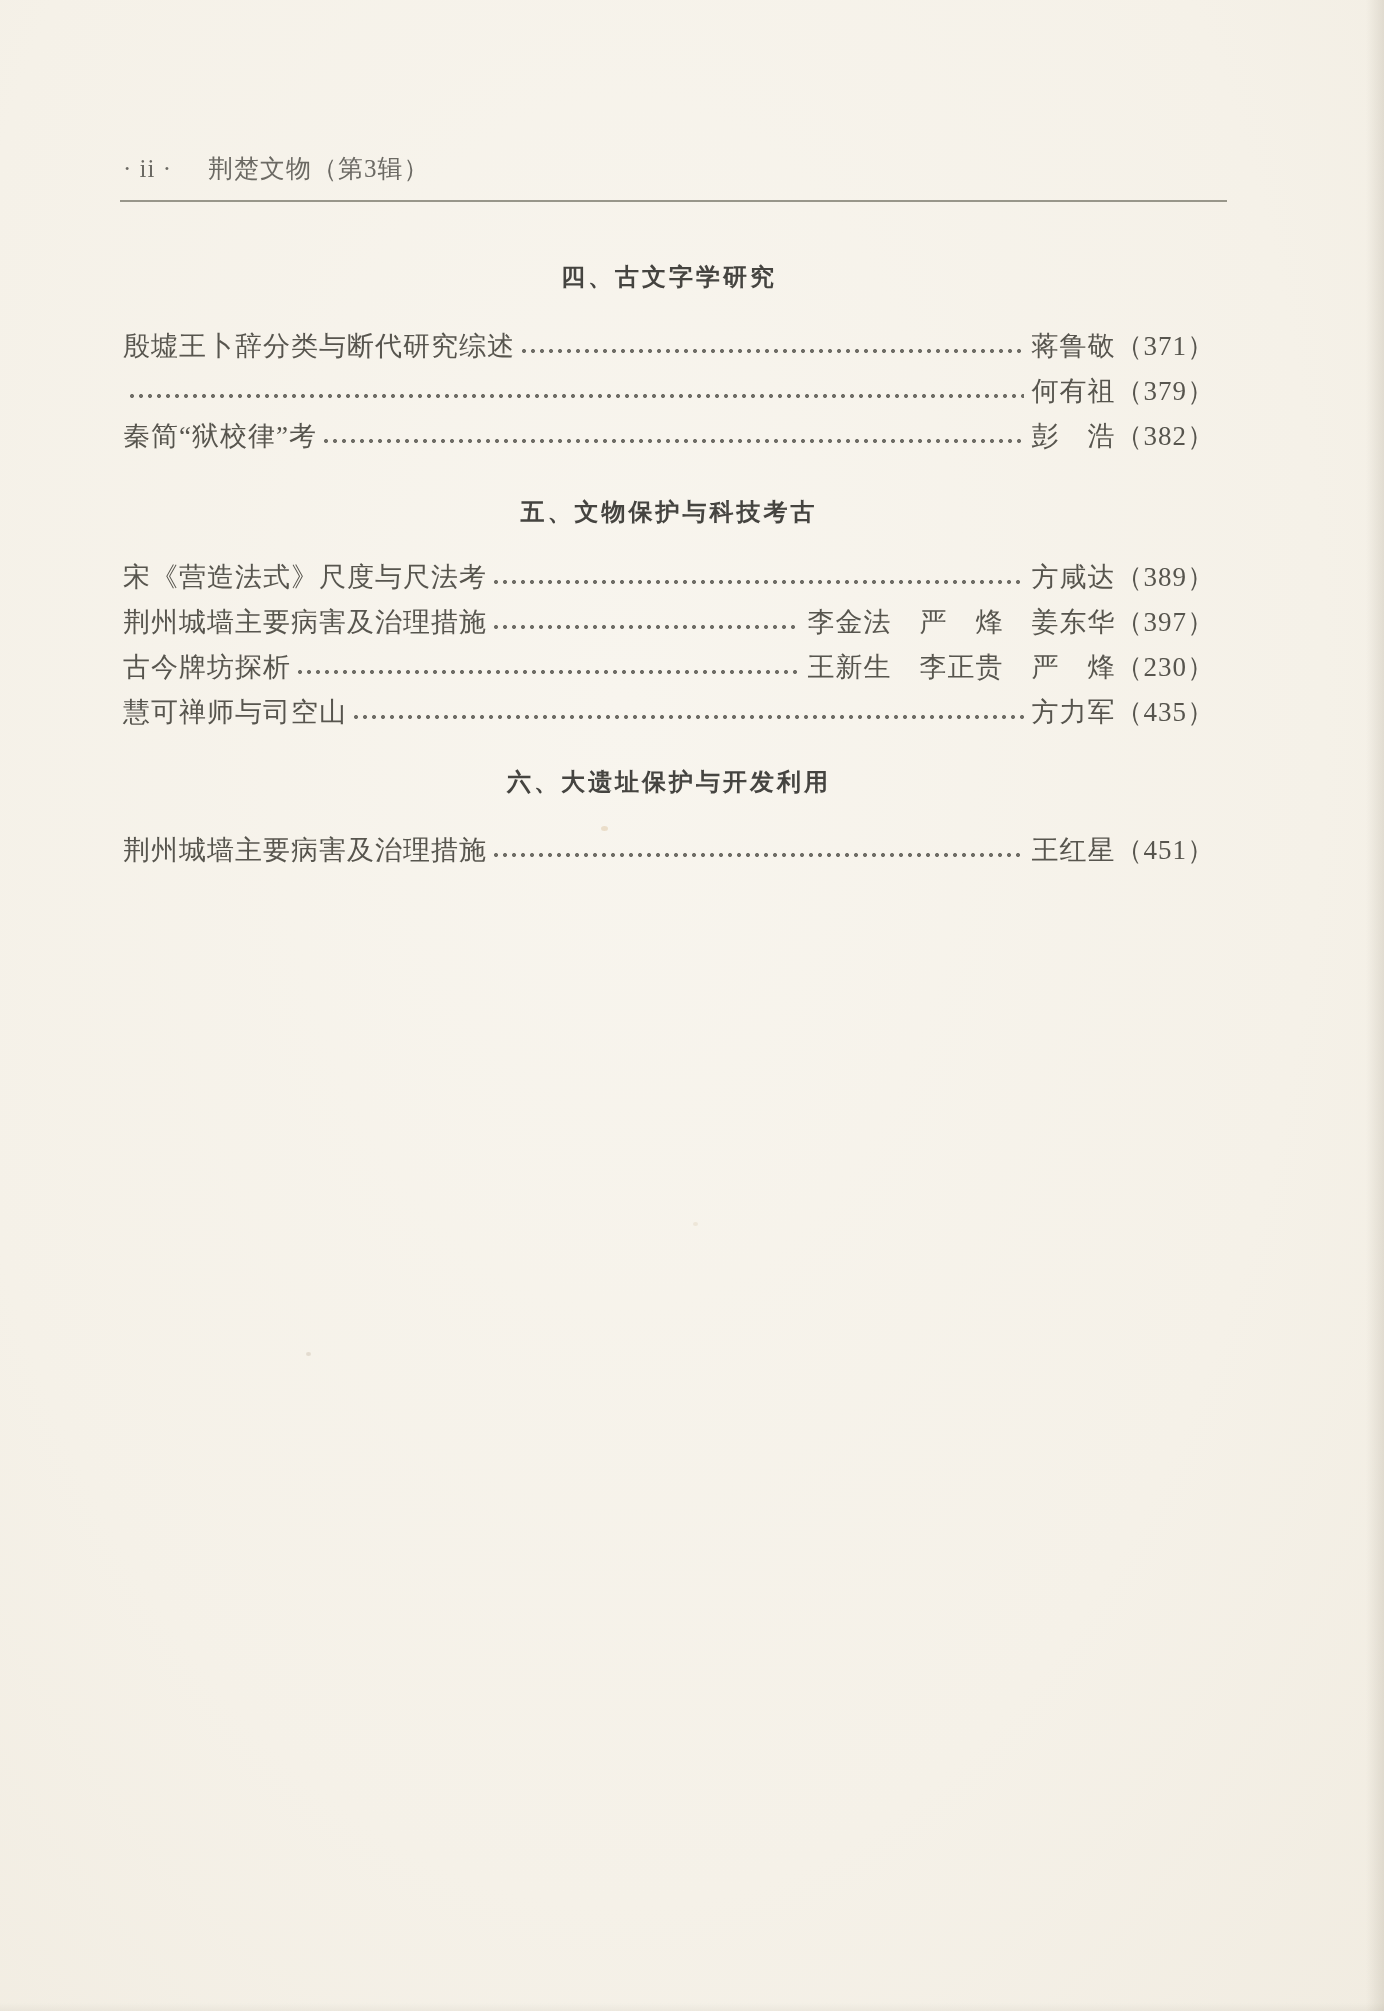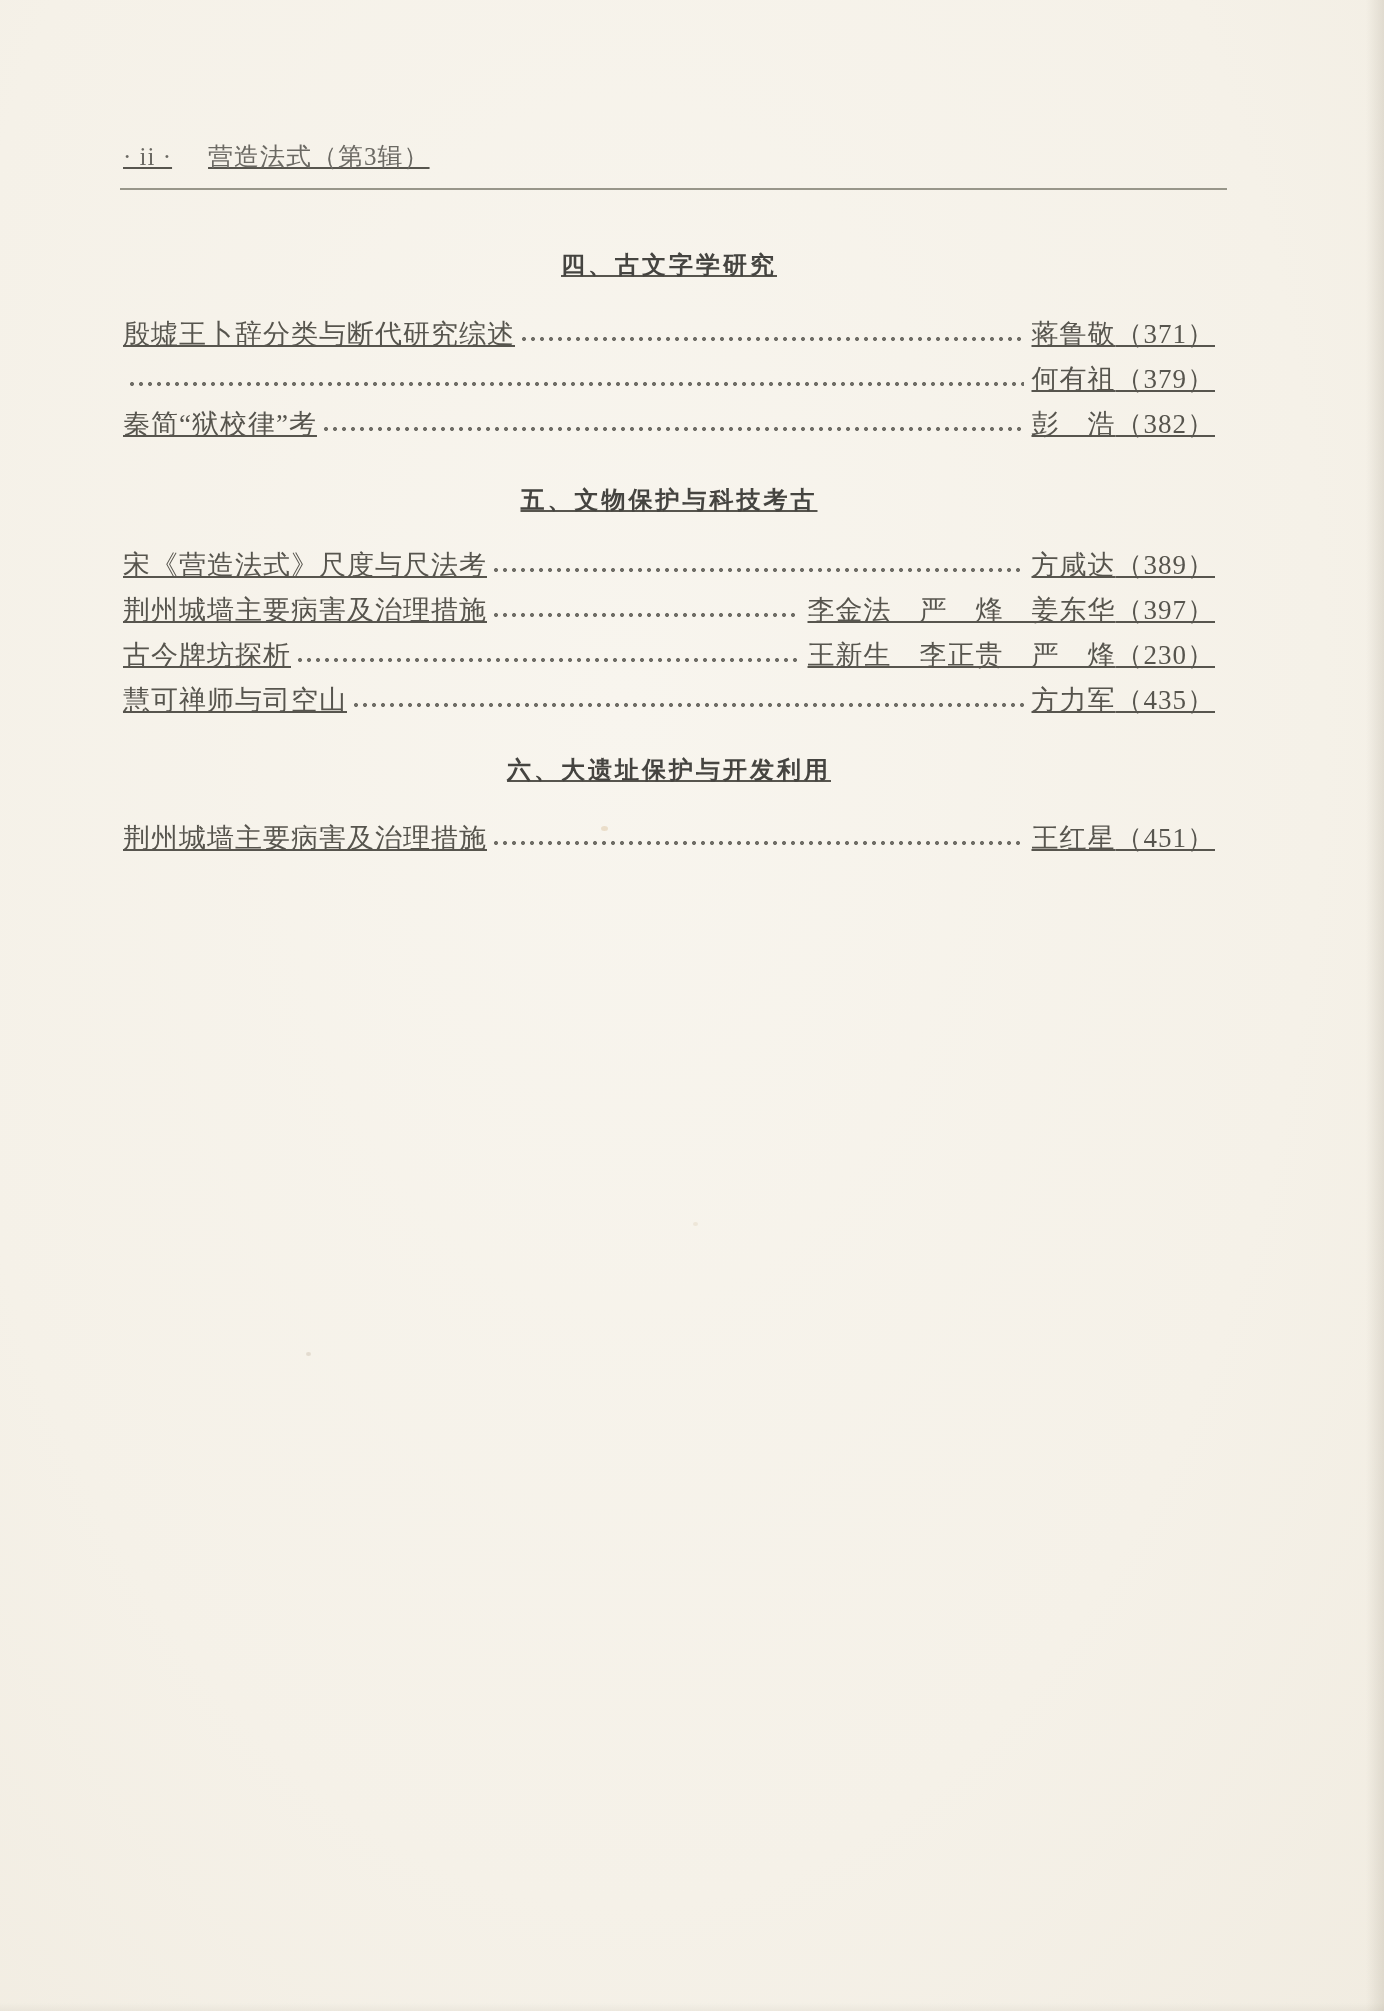--- a/index.html
+++ b/index.html
@@ -16,21 +16,21 @@
   }
   .scan-edge-bottom{
     position:absolute;bottom:0;left:0;width:100%;height:8px;
     background:linear-gradient(to bottom, rgba(125,115,95,0), rgba(125,115,95,0.07));
   }
   .speck{position:absolute;border-radius:50%;}
   .speck-a{left:601px;top:826px;width:7px;height:5px;background:rgba(205,170,120,0.30);}
   .speck-b{left:306px;top:1352px;width:5px;height:4px;background:rgba(180,160,140,0.28);}
   .speck-c{left:693px;top:1222px;width:5px;height:4px;background:rgba(210,190,160,0.25);}
 
-  .content{position:absolute;left:123px;top:140px;width:1092px;text-decoration:underline;}
+  .content{position:absolute;left:123px;top:152px;width:1092px;}
 
   .page-header{
     display:flex;align-items:baseline;
     font-size:25px;color:#6b6963;letter-spacing:1px;white-space:pre;
   }
   .page-num-label{margin-right:36px;}
   .rule{
     border:none;height:0;border-top:2px solid #98968a;
     width:1107px;margin:15px 0 0 -3px;
   }
@@ -65,21 +65,21 @@
 <div class="scan-edge-right"></div>
 <div class="scan-edge-bottom"></div>
 <div class="speck speck-a"></div>
 <div class="speck speck-b"></div>
 <div class="speck speck-c"></div>
 
 <div class="content">
 
   <div class="page-header">
     <span class="page-num-label">· ii ·</span>
-    <span class="book-title">营造法式（第3辑）</span>
+    <span class="book-title">荆楚文物（第3辑）</span>
   </div>
   <hr class="rule">
 
   <div class="section-title">四、古文字学研究</div>
   <div class="entries">
     <div class="entry">
       <span class="entry-title">殷墟王卜辞分类与断代研究综述</span>
       <span class="leader"></span>
       <span class="entry-authors">蒋鲁敬</span>
       <span class="entry-page">（371）</span>

